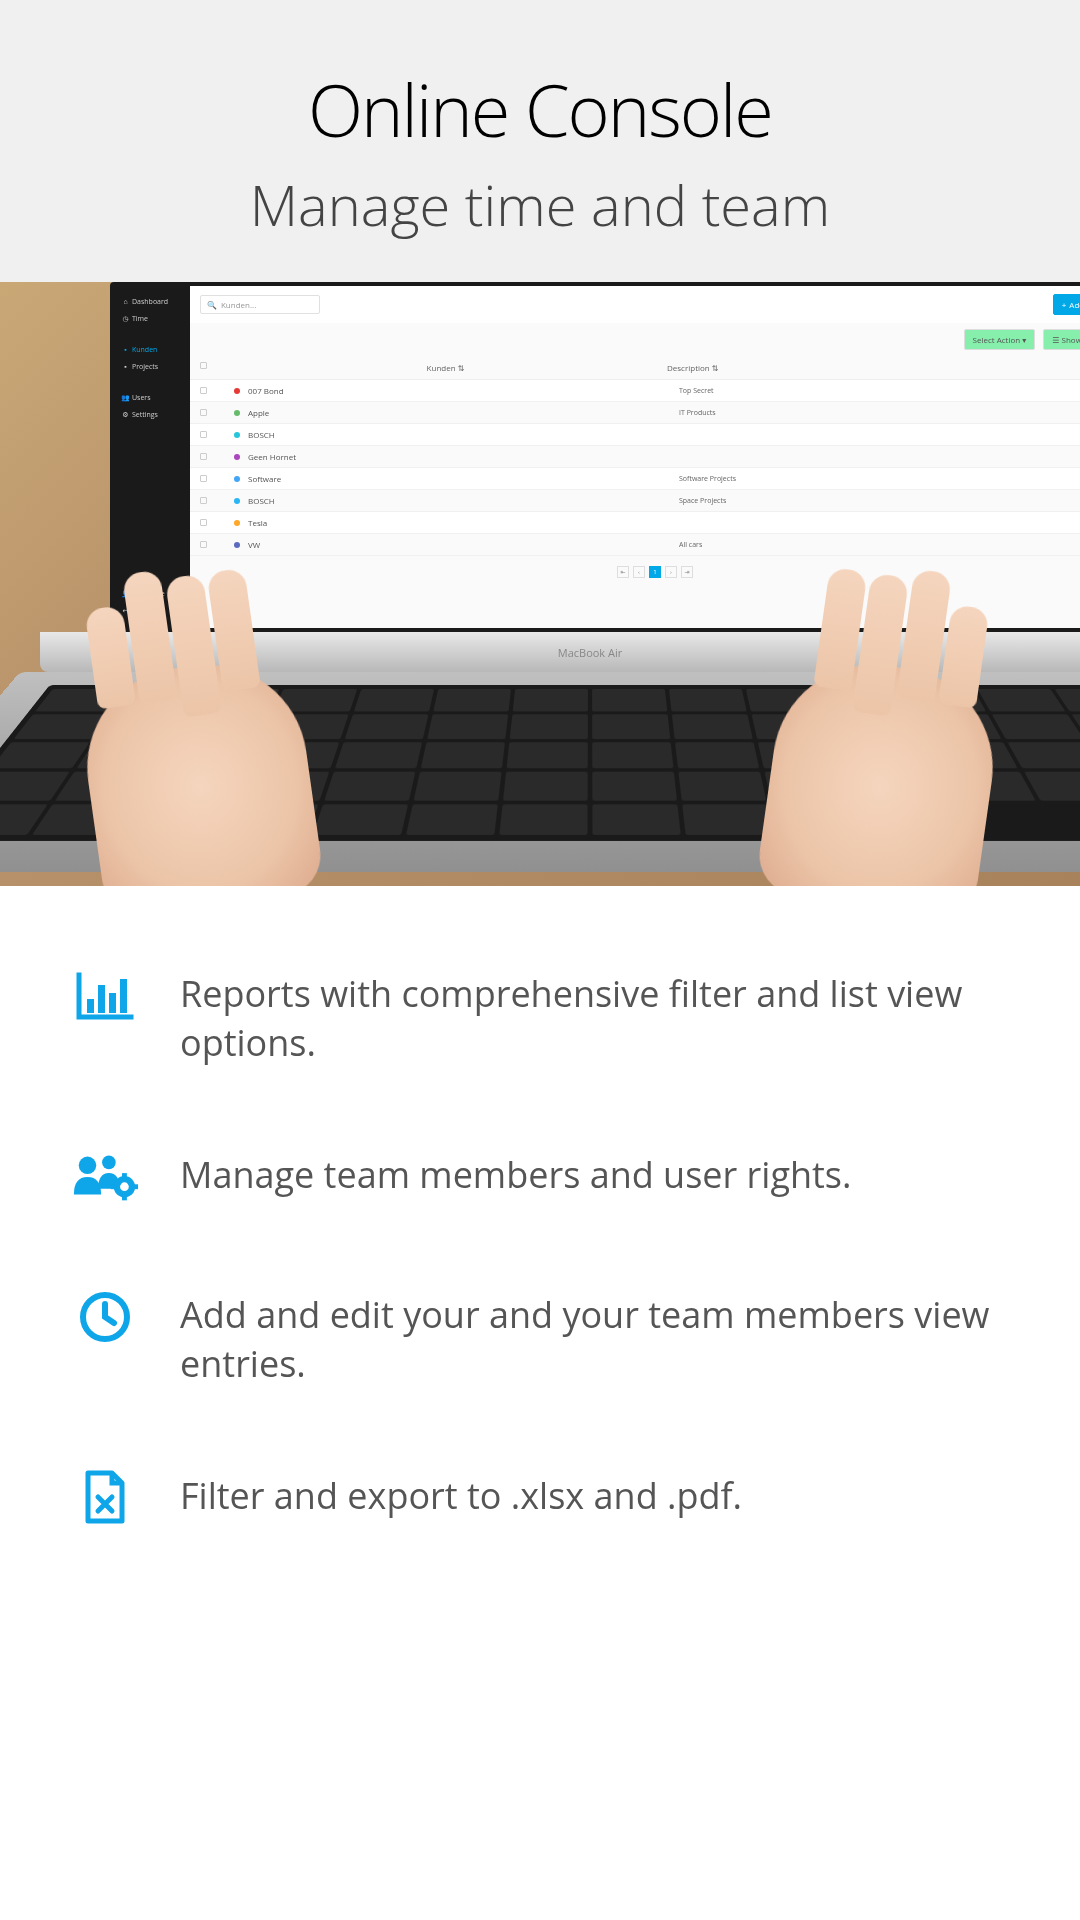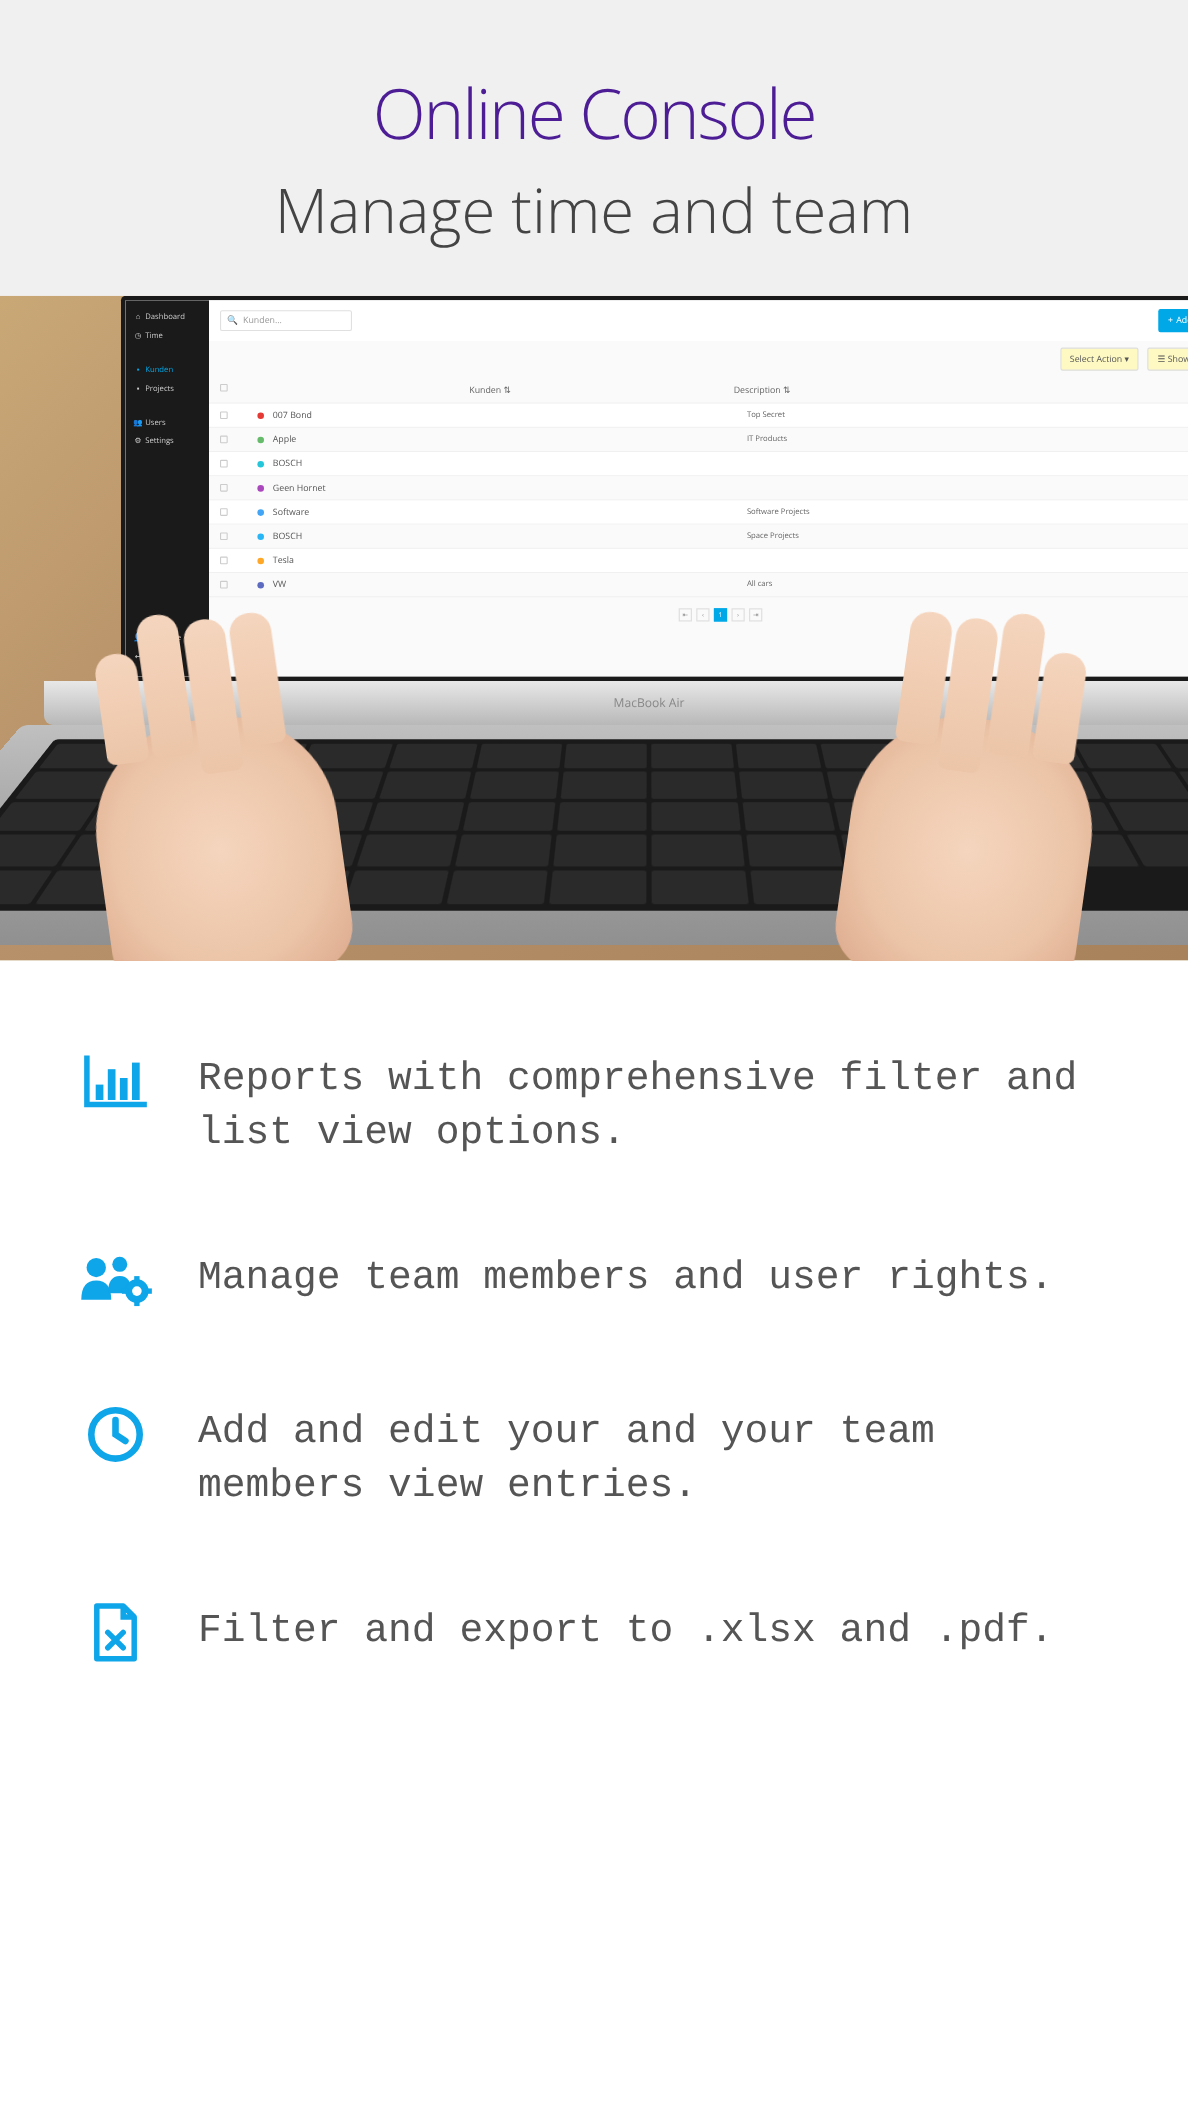--- a/index.html
+++ b/index.html
@@ -9,23 +9,23 @@
   font-family: -apple-system, 'Segoe UI', 'Open Sans', sans-serif;
   background: #fff;
   overflow: hidden;
 }
 .hero {
   background: #f0f0f0;
   padding: 60px 0 40px 0;
   text-align: center;
 }
 .hero-title {
-  font-size: 63px;
+  font-size: 72px;
   font-weight: 300;
-  color: #4c1d95;
+  color: #000000;
   letter-spacing: -2px;
 }
 .hero-subtitle {
   font-size: 56px;
   font-weight: 300;
   color: #444;
   margin-top: 8px;
 }
 .laptop-scene {
   position: relative;
@@ -112,21 +112,21 @@
   border-radius: 2px;
   padding: 3px 6px;
   width: 120px;
   color: #999;
 }
 .spacer { flex: 1; }
 .btn {
   padding: 4px 8px;
   border: 1px solid #ddd;
   border-radius: 2px;
-  background: #fef9c3;
+  background: #86efac;
   font-size: 8px;
   color: #555;
 }
 .btn-primary {
   background: #00a8e8;
   border-color: #00a8e8;
   color: #fff;
   display: flex;
   align-items: center;
   gap: 3px;
@@ -242,21 +242,20 @@
 .finger {
   position: absolute;
   width: 38px;
   height: 120px;
   background: linear-gradient(180deg, #f5d5be 0%, #ecc5a8 100%);
   border-radius: 18px 18px 8px 8px;
   top: -90px;
 }
 .features {
   padding: 80px 70px;
-  font-family: Liberation Mono, monospace;
 }
 .feature {
   display: flex;
   align-items: flex-start;
   gap: 40px;
   margin-bottom: 80px;
 }
 .feature-icon {
   width: 70px;
   height: 60px;

